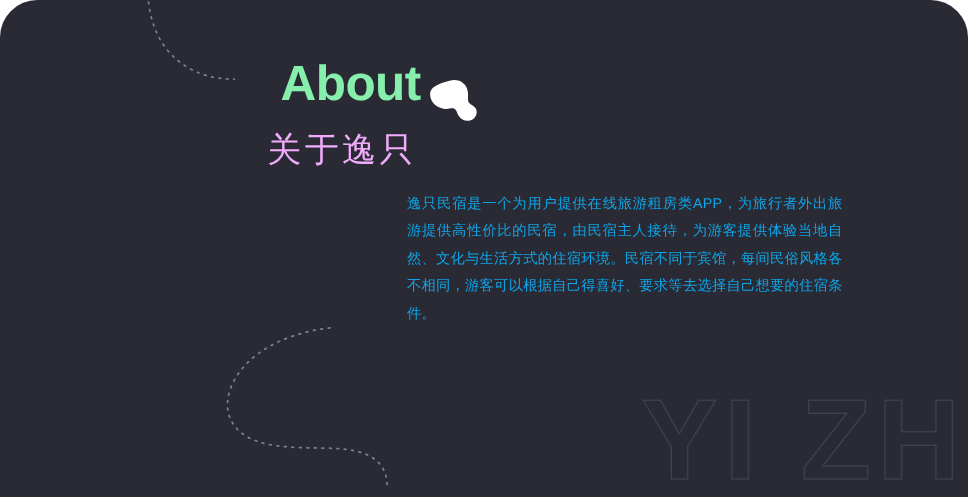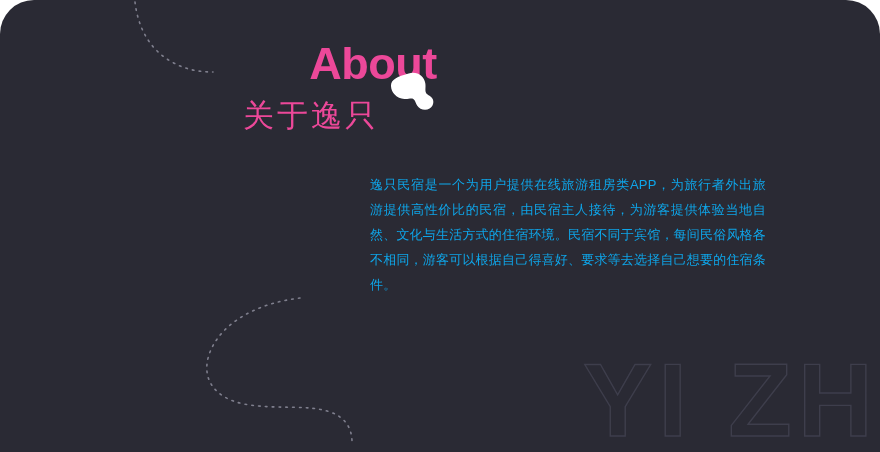--- a/index.html
+++ b/index.html
@@ -69,30 +69,29 @@
   
   #heading {
     position: absolute;
     left: 243px;
     top: 38px;
     width: 260px;
   }
   #title-en {
     font-size: 45px;
     font-weight: bold;
-    color: #ec4899;
+    color: #86efac;
     letter-spacing: -0.5px;
     line-height: 52px;
-    margin: 0;
-    text-align: center;
+    margin: 12px;
   }
   #title-cn {
     font-size: 31px;
     font-weight: 300;
-    color: #ec4899;
+    color: #f0abfc;
     letter-spacing: 3px;
     line-height: 44px;
     margin: 4px 0 0 0;
   }
 
   
   #blob {
     position: absolute;
     left: 389px;
     top: 72px;

